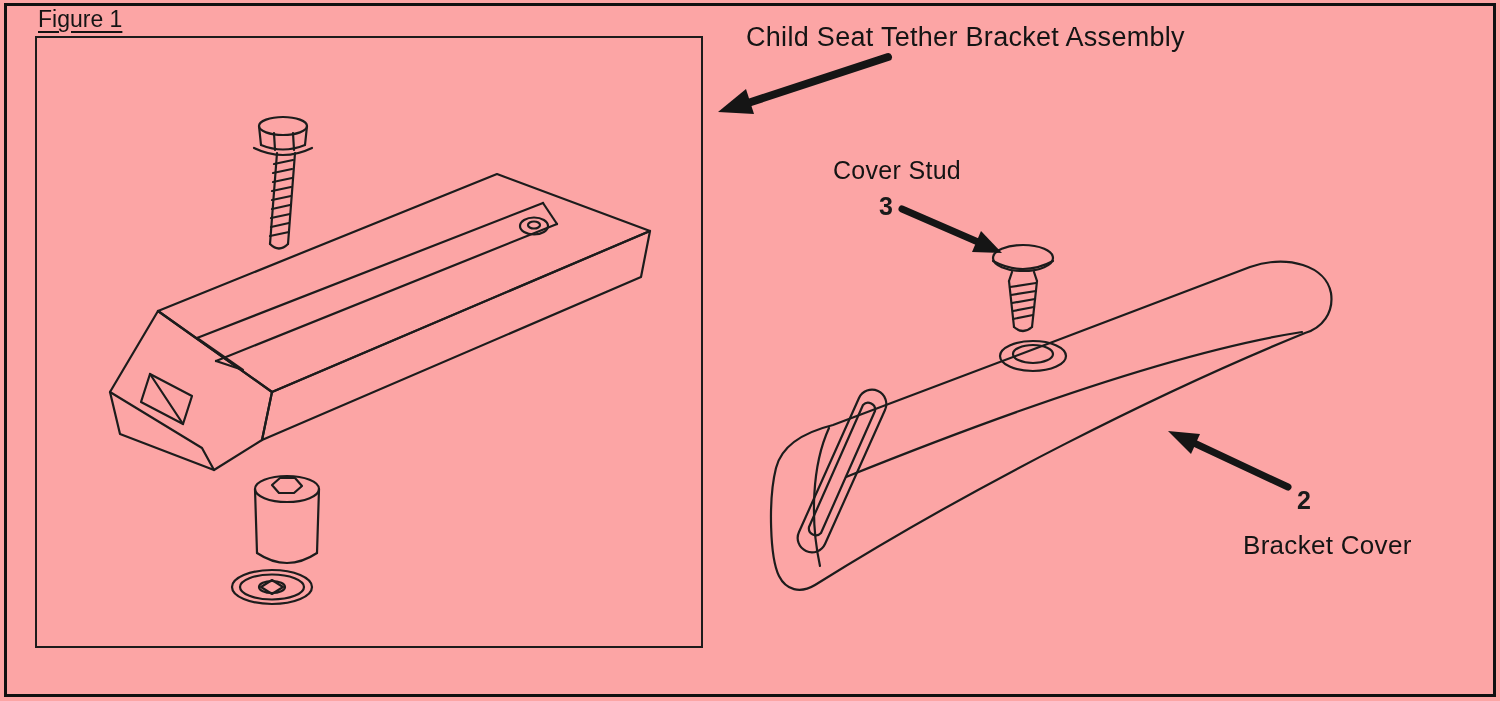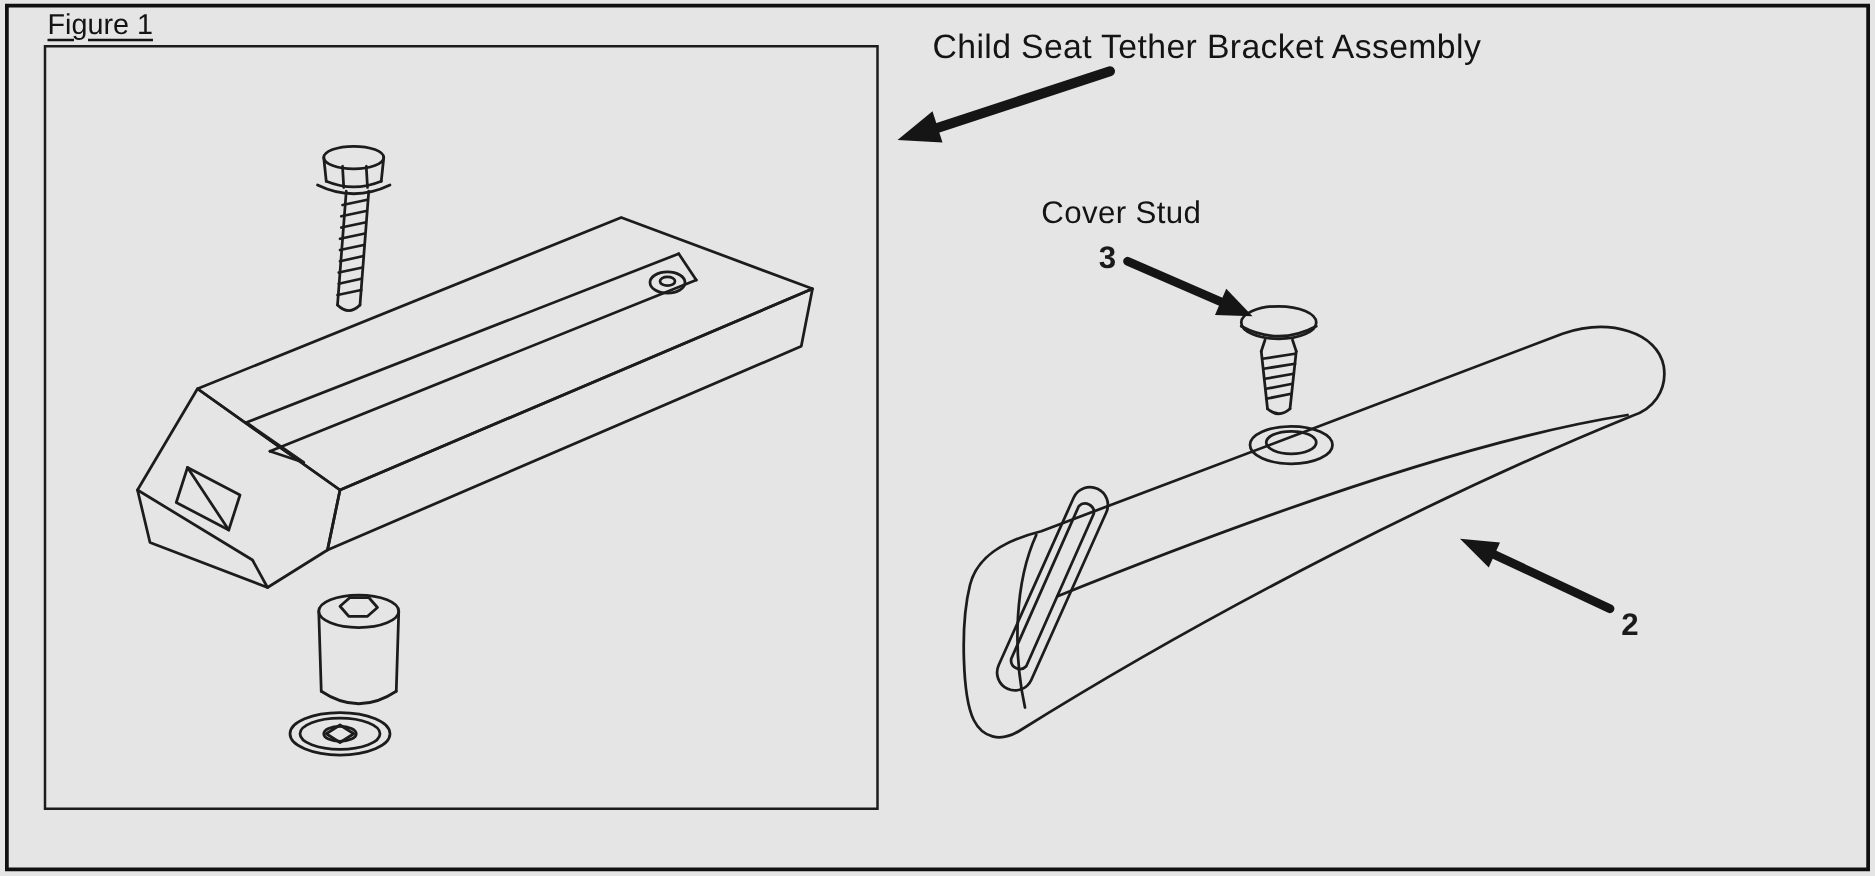--- a/index.html
+++ b/index.html
@@ -5,21 +5,21 @@
   html, body {
     margin: 0;
     padding: 0;
     background: #ffffff;
     font-family: "Liberation Sans", "DejaVu Sans", sans-serif;
   }
   .page {
     position: relative;
     width: 1500px;
     height: 701px;
-    background: #e5e5e5;
+    background: #fca5a5;
     overflow: hidden;
     color: #161616;
   }
   .outer-frame {
     position: absolute;
     left: 4px; top: 3px; right: 4px; bottom: 4px;
     border: 3px solid #101010;
     pointer-events: none;
   }
   .figure-box {
@@ -183,14 +183,15 @@
         </g>
       </g>
 
     </g>
   </svg>
 
   <div class="lbl assembly-label">Child Seat Tether Bracket Assembly</div>
   <div class="lbl trim-stud-label">Cover Stud</div>
   <div class="num num-3">3</div>
   <div class="num num-2">2</div>
+  <div class="lbl bracket-cover-label">Bracket Cover</div>
 
 </div>
 
 </body></html>

